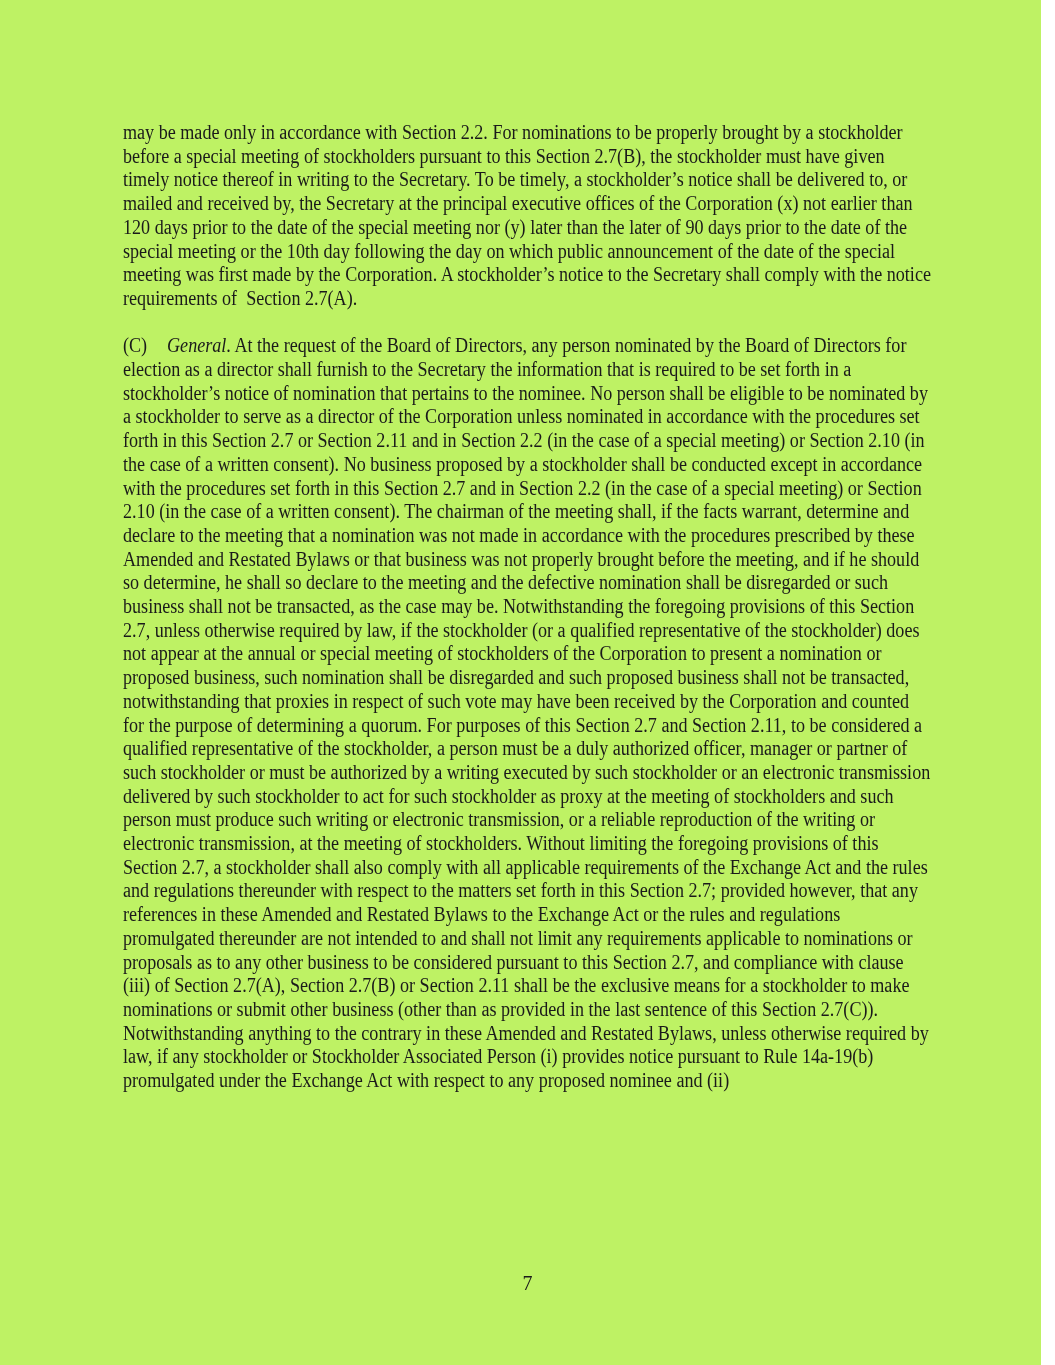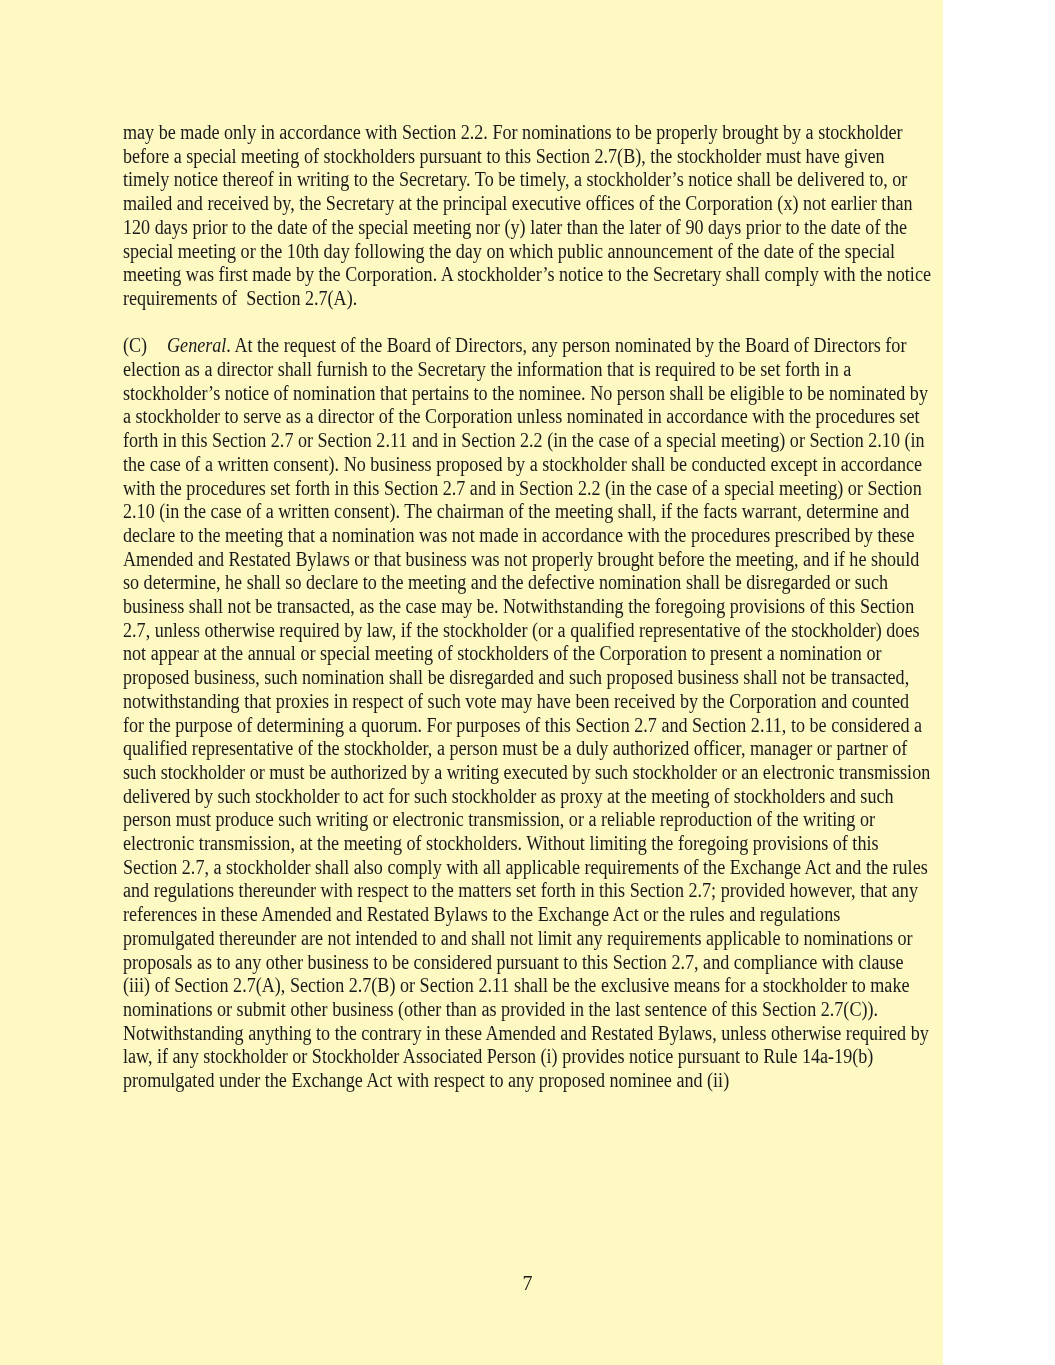--- a/index.html
+++ b/index.html
@@ -2,23 +2,23 @@
 <html><head>
 <meta charset="utf-8">
 <style>
   html, body {
     margin: 0;
     padding: 0;
     background: #ffffff;
   }
   .page {
     position: relative;
-    width: 943px;
+    width: 1041px;
     height: 1365px;
-    background: #fef9c3;
+    background: #bef264;
     overflow: hidden;
   }
   .content {
     position: absolute;
     left: 123px;
     top: 121px;
     width: 896px;
     transform: scaleX(0.905);
     transform-origin: 0 0;
     font-family: "Liberation Serif", serif;

